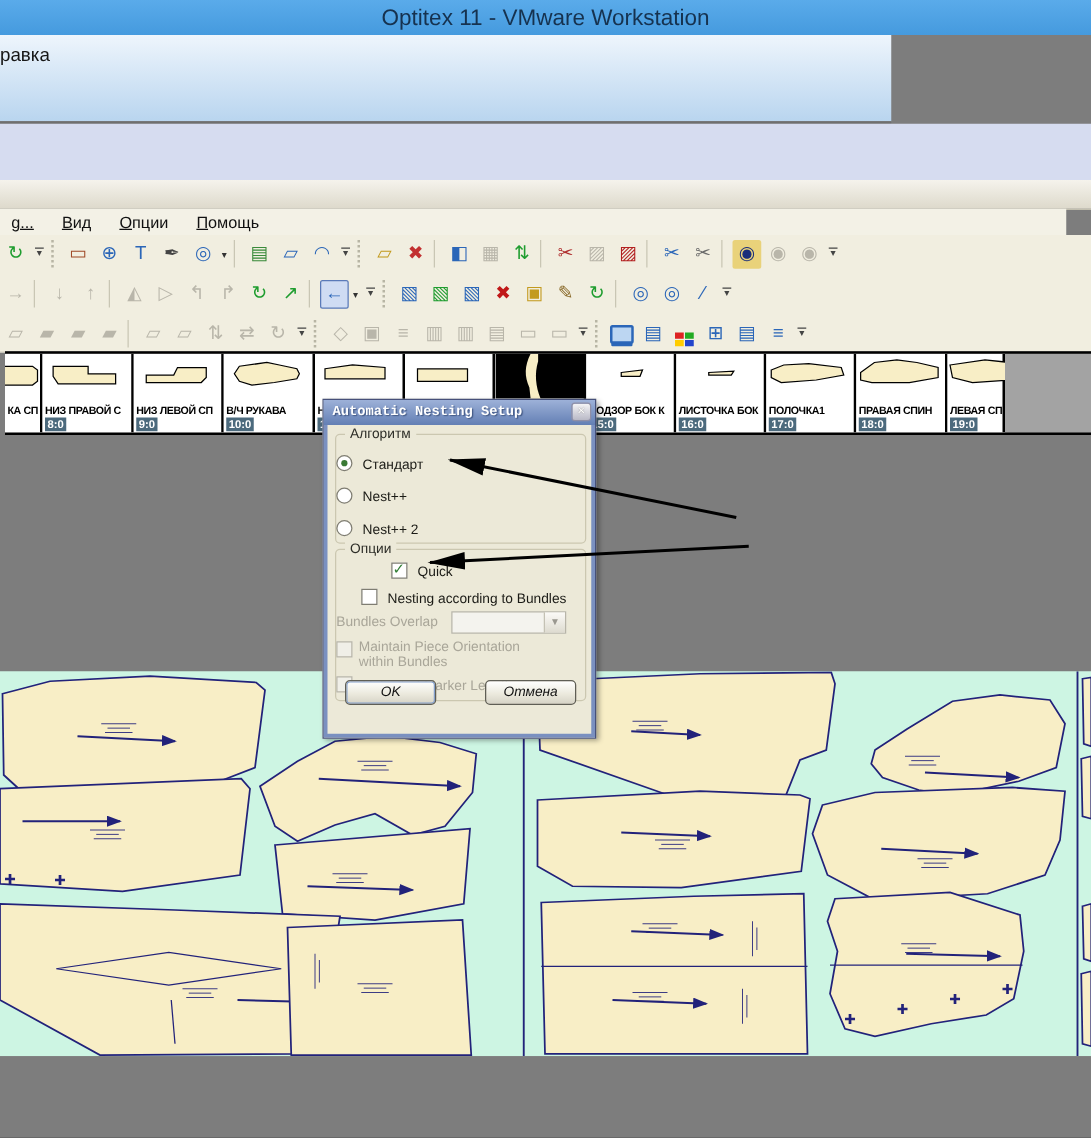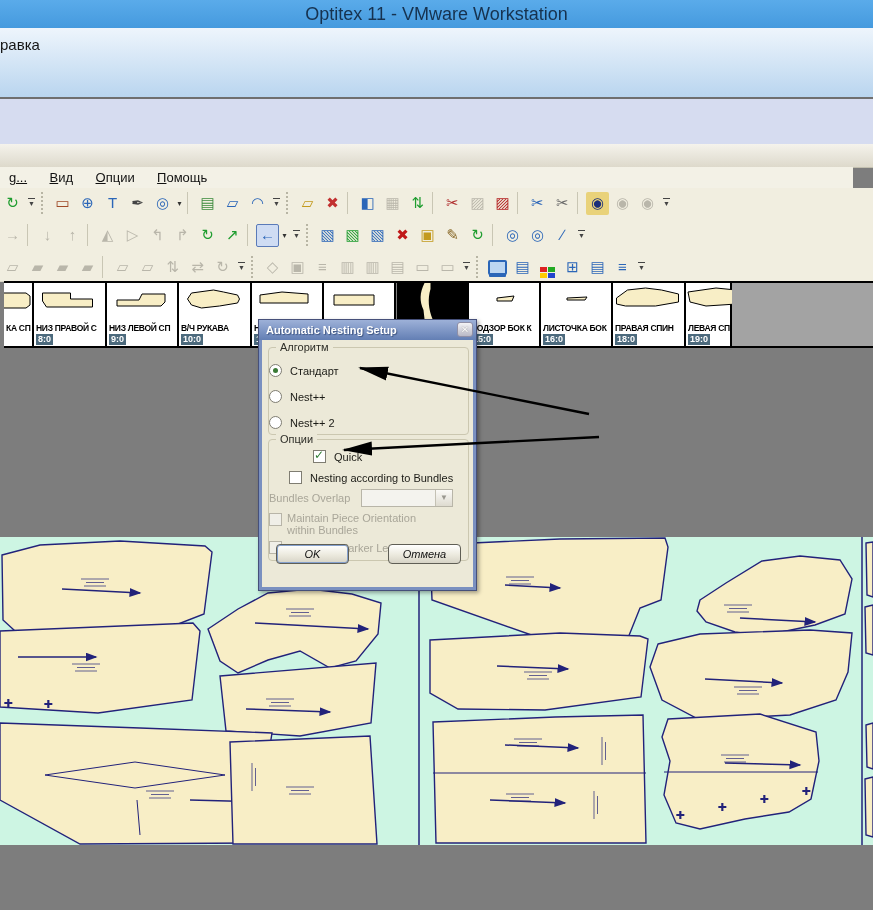--- a/index.html
+++ b/index.html
@@ -2,21 +2,21 @@
 <html><head>
 <meta charset="utf-8">
 <style>
   html,body{margin:0;padding:0;background:#555;}
   #page{position:relative;width:873px;height:910px;overflow:hidden;background:#7d7d7d;
         font-family:"Liberation Sans","DejaVu Sans",sans-serif;}
   
   #vm-titlebar{position:absolute;left:0;top:0;width:873px;height:28px;
     background:linear-gradient(#5aabea,#459ade);text-align:center;
     font-size:18px;line-height:28px;color:#16324f;}
-  #host-band{position:absolute;left:0;top:28px;width:873px;height:69px;
+  #host-band{position:absolute;left:0;top:28px;width:713px;height:69px;
     background:linear-gradient(#eef5fc,#b9d5ef);border-bottom:2px solid #6f6f6f;}
   #host-band .hm{position:absolute;left:0;top:8px;font-size:15px;color:#161616;}
   #lavender-band{position:absolute;left:0;top:99px;width:873px;height:45px;background:#d6dcf0;}
   #beige-band{position:absolute;left:0;top:144px;width:873px;height:23px;
     background:linear-gradient(#f5f3ec,#ddd9cb);border-bottom:1px solid #c2bfaf;}
   
   #menu-row{position:absolute;left:0;top:167px;width:853px;height:21px;background:#f3f1e6;}
   .menu-item{display:inline-block;padding:3px 9px 0 9px;font-size:13px;color:#111;cursor:default;}
   .menu-item::first-letter{text-decoration:underline;}
   
@@ -54,21 +54,21 @@
   
   #gray-mid{position:absolute;left:0;top:348px;width:873px;height:189px;background:#7d7d7d;}
   #work{position:absolute;left:0;top:537px;width:873px;height:308px;background:#cdf5e3;}
   #gray-bottom{position:absolute;left:0;top:845px;width:873px;height:65px;background:#7d7d7d;}
   
   #dialog{position:absolute;left:258px;top:319px;width:219px;height:272px;z-index:30;
     background:#ece9d8;border:1px solid #46507a;box-shadow:2px 2px 4px rgba(0,0,0,.35);
     box-sizing:border-box;outline:3px solid #7a90c0;outline-offset:-4px;}
   #dlg-title{height:20px;background:linear-gradient(#9db1d8,#637fb4);color:#fff;
     font-size:11px;font-weight:bold;line-height:20px;padding-left:7px;
-    text-shadow:1px 1px 1px #3f5580;position:relative;}
+    text-shadow:1px 1px 1px #3f5580;position:relative;font-family:Liberation Mono, monospace;}
   #dlg-close{position:absolute;right:3px;top:2px;width:16px;height:15px;border-radius:3px;
     background:linear-gradient(#f4f4f6,#b9b9c6);border:1px solid #8f8fa6;color:#fff;
     font-size:10px;font-weight:bold;line-height:14px;text-align:center;box-sizing:border-box;
     text-shadow:0 0 1px #777;}
   .grp{position:absolute;left:9px;width:199px;border:1px solid #cbc7b0;border-radius:4px;}
   .grp-label{position:absolute;top:-7px;left:7px;background:#ece9d8;padding:0 4px;
     font-size:11px;color:#2e2e28;}
   #grp-alg{top:27px;height:86px;} #grp-opt{top:119px;height:120px;}
   .ctl-row{position:absolute;left:10px;font-size:11px;color:#1b1b16;white-space:nowrap;}
   .ctl-row.dis{color:#a9a699;}
@@ -139,21 +139,23 @@
           <polygon points="8,12 30,9 56,11 56,20 8,20" fill="#f8eec6" stroke="#000" stroke-width="1"></polygon>
         </svg><span class="clabel">НА</span><span class="cbadge">11:</span></div><div class="cell" style="width: 72px;"><svg width="72" height="36" viewBox="0 0 72 36">
           <polygon points="10,12 50,12 50,22 10,22" fill="#f8eec6" stroke="#000" stroke-width="1"></polygon>
         </svg><span class="clabel"></span></div><div class="cell" style="width: 73px;"><svg width="73" height="36" viewBox="0 0 72 36">
           <rect x="0" y="0" width="72" height="36" fill="#000"></rect>
           <path d="M28,0 C23,10 23,18 27,27 L28,36 L36,36 C32,26 31,16 34,6 L34,0 Z" fill="#f8eec6"></path>
         </svg><span class="clabel" style="left: 12px;">УТРЕННЯЯ</span><span class="cbadge" style="left: 12px;">0</span></div><div class="cell" style="width: 72px;"><svg width="72" height="36" viewBox="0 0 72 36">
           <polygon points="28,15 45,13 43,18 28,18" fill="#f8eec6" stroke="#000" stroke-width="1"></polygon>
         </svg><span class="clabel">ПОДЗОР БОК К</span><span class="cbadge">15:0</span></div><div class="cell" style="width: 72px;"><svg width="72" height="36" viewBox="0 0 72 36">
           <polygon points="26,15 46,14 44,17 26,17" fill="#f8eec6" stroke="#000" stroke-width="1"></polygon>
-        </svg><span class="clabel">ЛИСТОЧКА БОК</span><span class="cbadge">16:0</span></div><div class="cell" style="width: 73px;"><svg width="73" height="36" viewBox="0 0 72 36">
+        </svg><span class="clabel">ЛИСТОЧКА БОК</span><span class="cbadge">16:0</span></div><div class="cell" style="width: 72px;"><svg width="72" height="36" viewBox="0 0 72 36">
+          <polygon points="4,13 14,9 34,8 60,11 62,17 40,21 12,23 4,19" fill="#f8eec6" stroke="#000" stroke-width="1"></polygon>
+        </svg><span class="clabel">ПОЛОЧКА1</span><span class="cbadge">17:0</span></div><div class="cell" style="width: 73px;"><svg width="73" height="36" viewBox="0 0 72 36">
           <polygon points="3,15 14,7 32,5 48,7 65,11 65,19 42,23 12,23 3,21" fill="#f8eec6" stroke="#000" stroke-width="1"></polygon>
         </svg><span class="clabel">ПРАВАЯ СПИН</span><span class="cbadge">18:0</span></div><div class="cell" style="width: 46px;"><svg width="46" height="36" viewBox="0 0 46 36">
           <polygon points="2,9 30,5 50,7 66,10 66,20 20,23 4,19" fill="#f8eec6" stroke="#000" stroke-width="1"></polygon>
         </svg><span class="clabel">ЛЕВАЯ СП</span><span class="cbadge">19:0</span></div></div>
 
   <div id="gray-mid"></div>
 
   <svg id="work" width="873" height="308" viewBox="0 0 873 308">
       <defs>
         <marker id="gm" markerWidth="8" markerHeight="8" refX="7" refY="3" orient="auto">

